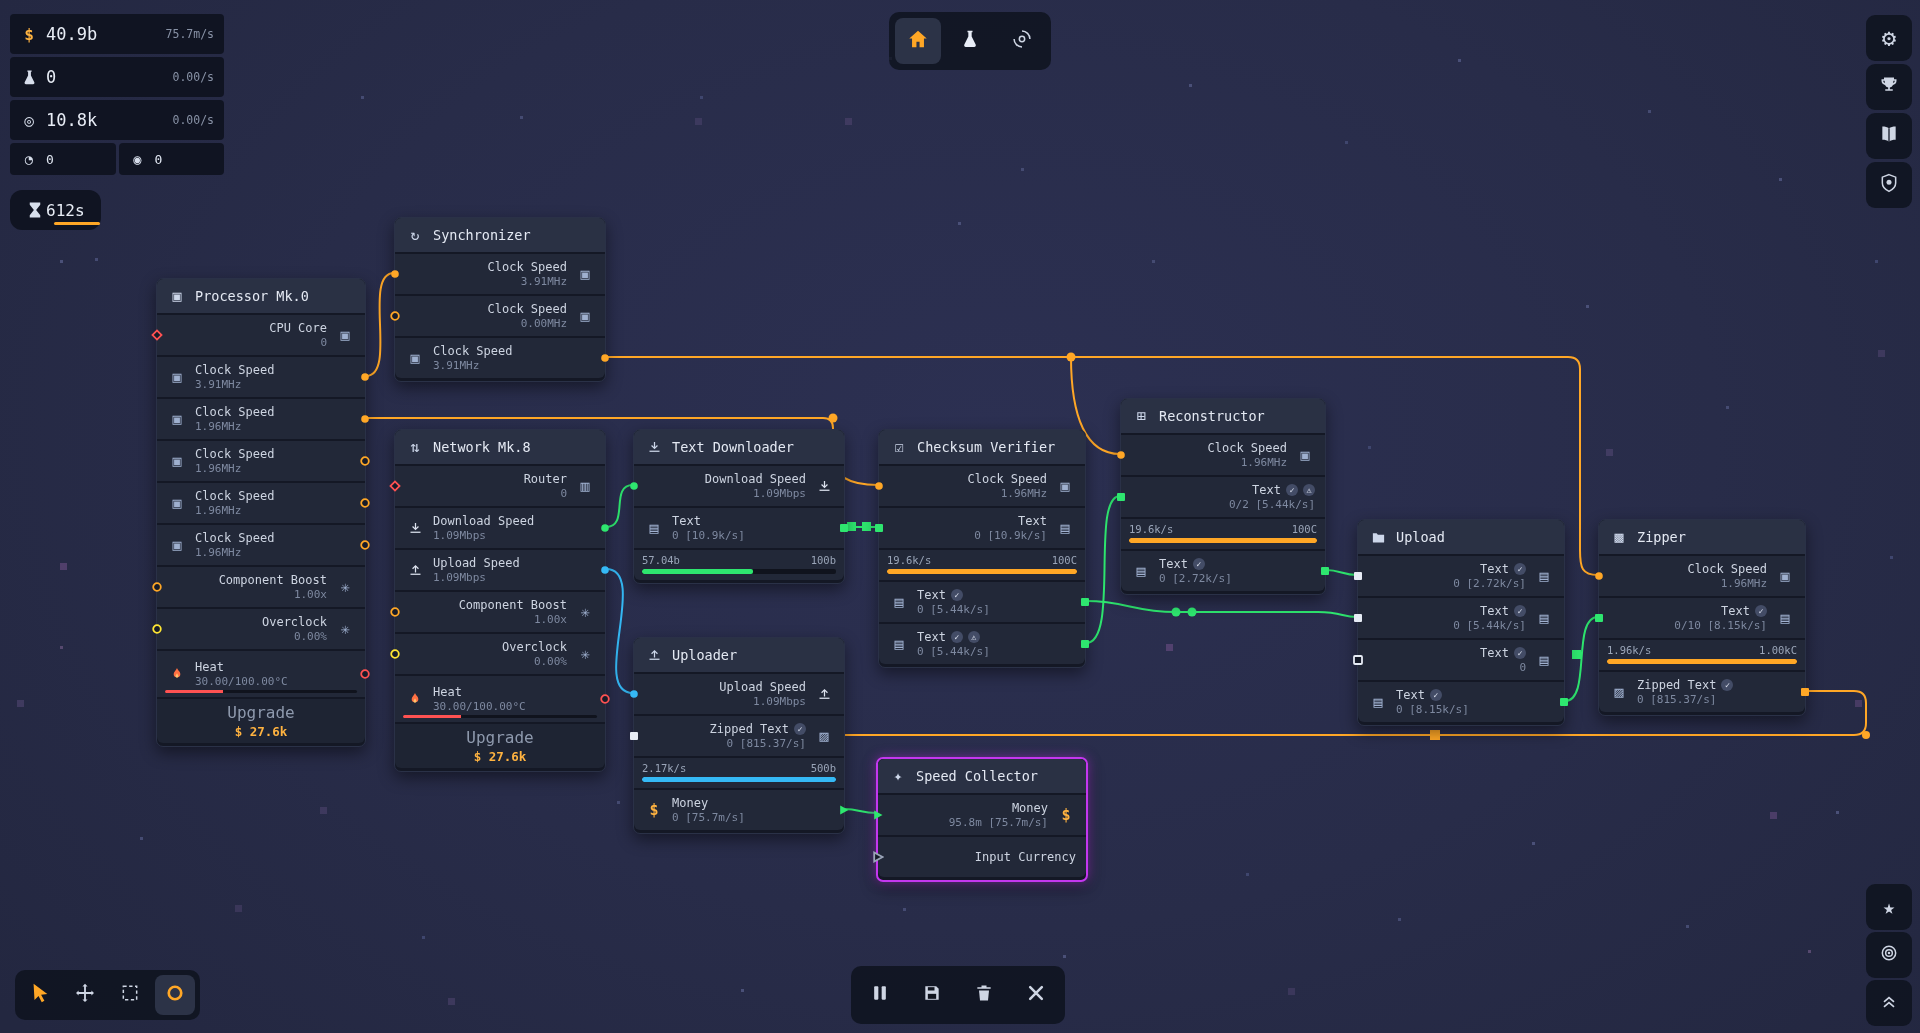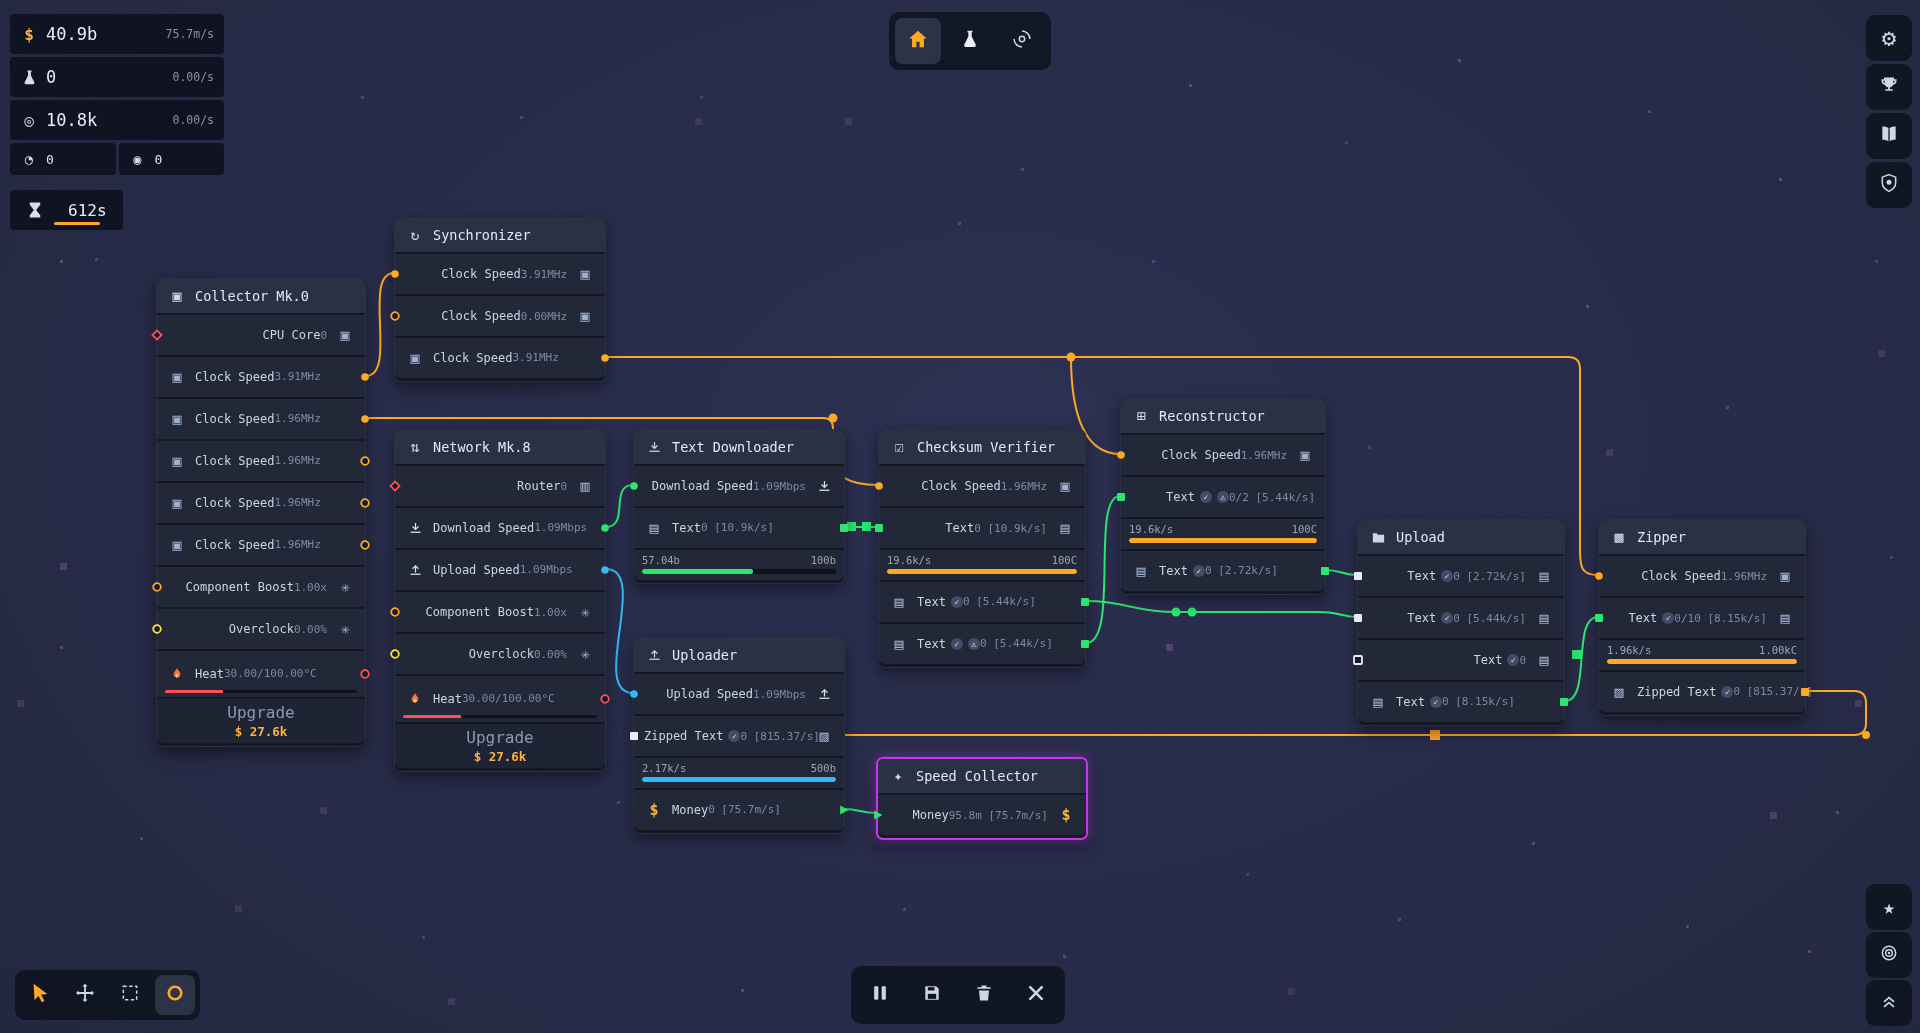--- a/index.html
+++ b/index.html
@@ -31,21 +31,21 @@
     box-shadow:0 6px 16px rgba(0,0,0,.45);padding-bottom:3px;box-sizing:border-box;}
   .node.selected{border:2px solid #c437f0;box-shadow:0 0 12px rgba(196,55,240,.5),0 6px 16px rgba(0,0,0,.45);}
   .nhead{height:34px;display:flex;align-items:center;gap:8px;padding:0 10px;background:#2a3144;
     border-radius:6px 6px 0 0;margin-bottom:2px;font-size:13.5px;color:#e4e9f3;cursor:grab;}
   .row{position:relative;background:#222838;margin-bottom:2px;display:flex;align-items:center;gap:8px;
     padding:0 10px;height:40px;box-sizing:border-box;}
   .row:last-child{margin-bottom:0;border-radius:0 0 6px 6px;}
   .row.hasbar{height:46px;}
   .row.in{justify-content:flex-end;}
   .row.in .tx{align-items:flex-end;text-align:right;}
-  .tx{display:flex;flex-direction:row;justify-content:space-between;line-height:1.25;min-width:0;}
+  .tx{display:flex;flex-direction:column;justify-content:center;line-height:1.25;min-width:0;}
   .lbl{font-size:12px;color:#cdd4e1;display:flex;align-items:center;gap:3px;white-space:nowrap;}
   .val{font-size:11px;color:#7e89a0;white-space:nowrap;}
   .ic{width:20px;text-align:center;font-size:15px;color:#9fb0cf;flex:none;display:inline-flex;
     justify-content:center;align-items:center;line-height:1;}
   .nhead .ic{color:#cdd7ea;font-size:15px;}
   [data-name="dollar-icon"]{color:#ffb340;font-weight:700;}
   [data-name="flame-icon"]{color:#ff7043;}
   [data-name="collector-icon"]{color:#7ec3f5;font-size:13px;}
   [data-name="download-icon"],[data-name="upload-icon"]{color:#dde3ef;}
   .badge{display:inline-block;width:12px;height:12px;border-radius:50%;background:#434c66;color:#dbe1ee;
@@ -64,22 +64,22 @@
   
   .hud{position:absolute;left:10px;top:14px;z-index:5;width:214px;}
   .res-row{display:flex;align-items:center;gap:8px;background:rgba(13,17,28,.85);border-radius:4px;height:40px;
     padding:0 10px;margin-bottom:3px;box-sizing:border-box;}
   .rval{font-size:17px;color:#e8edf6;}
   .rrate{margin-left:auto;font-size:11.5px;color:#8892a6;text-align:right;}
   .ric{width:18px;text-align:center;font-size:16px;color:#d7deeb;flex:none;display:inline-flex;justify-content:center;}
   .mini-row{display:flex;gap:3px;margin-bottom:3px;}
   .mini{flex:1;display:flex;align-items:center;gap:8px;background:rgba(13,17,28,.85);border-radius:4px;height:32px;
     padding:0 10px;font-size:13px;color:#dfe5f0;box-sizing:border-box;}
-  .timer{position:relative;display:inline-flex;align-items:center;gap:24px;background:rgba(13,17,28,.85);
-    border-radius:4px;height:40px;padding:0 16px;margin-top:12px;font-size:16px;color:#e8edf6;}
+  .timer{position:relative;display:inline-flex;align-items:center;gap:2px;background:rgba(13,17,28,.85);
+    border-radius:12px;height:40px;padding:0 16px;margin-top:12px;font-size:16px;color:#e8edf6;}
   .timer .tbarline{position:absolute;left:44px;bottom:5px;width:46px;height:3px;background:#ffa726;border-radius:2px;}
   
   .tbar{position:absolute;display:flex;gap:6px;background:rgba(13,17,28,.8);border-radius:10px;padding:6px;z-index:5;}
   .tbtn{width:46px;height:46px;border-radius:8px;display:flex;align-items:center;justify-content:center;
     cursor:pointer;color:#cfd6e4;font-size:22px;}
   .tbtn.small{width:40px;height:40px;}
   .tbtn.active{background:#2c3347;}
   #top-toolbar{left:889px;top:12px;}
   #action-toolbar{left:851px;top:966px;}
   #tool-toolbar{left:15px;top:970px;padding:5px;gap:5px;}
@@ -122,21 +122,21 @@
       <circle cx="1176" cy="612" r="4.5" fill="#2ee66f"></circle>
       <circle cx="1192" cy="612" r="4.5" fill="#2ee66f"></circle>
       <rect x="1572" y="650" width="9" height="9" fill="#2ee66f"></rect>
     </g>
   </svg>
 
   <div id="graph" data-name="node-graph">
       <div class="node" data-name="node-processor" style="left: 156px; top: 278px; width: 210px;">
         <div class="nhead" data-name="node-header-processor">
           <span class="ic" data-name="chip-icon">▣</span>
-          <span data-name="node-title">Collector Mk.0</span>
+          <span data-name="node-title">Processor Mk.0</span>
         </div>
         <div class="row in" data-name="row-cpu-core">
           <div class="tx">
             <div class="lbl">
               <span data-name="row-label">CPU Core</span>
             </div>
             <div class="val" data-name="row-value">0</div>
           </div>
           <span class="ic" data-name="chip-icon">▣</span>
           <span class="port in" data-name="port-in-cpu-core"><svg width="12" height="12" viewBox="0 0 12 12">
@@ -632,20 +632,30 @@
         <div class="row in" data-name="row-money">
           <div class="tx">
             <div class="lbl">
               <span data-name="row-label">Money</span>
             </div>
             <div class="val" data-name="row-value">95.8m [75.7m/s]</div>
           </div>
           <span class="ic" data-name="dollar-icon">$</span>
           <span class="port in" data-name="port-in-money"><svg width="12" height="12" viewBox="0 0 12 12">
               <polygon points="2.2,1.5 10.5,6 2.2,10.5" fill="#2ee66f"></polygon>
+            </svg></span>
+        </div>
+        <div class="row in" data-name="row-input-currency">
+          <div class="tx">
+            <div class="lbl">
+              <span data-name="row-label">Input Currency</span>
+            </div>
+          </div>
+          <span class="port in" data-name="port-in-input-currency"><svg width="12" height="12" viewBox="0 0 12 12">
+              <polygon points="2.2,1.5 10.5,6 2.2,10.5" fill="#161b29" stroke="#9aa4b8" stroke-width="1.8"></polygon>
             </svg></span>
         </div>
       </div>
       <div class="node" data-name="node-folder" style="left: 1357px; top: 519px; width: 208px;">
         <div class="nhead" data-name="node-header-folder">
           <span class="ic" data-name="folder-icon">
             <svg width="15" height="15" viewBox="0 0 24 24" fill="currentColor">
               <path d="M3 5h6l2 2.5h10V19a1 1 0 0 1-1 1H4a1 1 0 0 1-1-1z"></path>
             </svg>
           </span>

